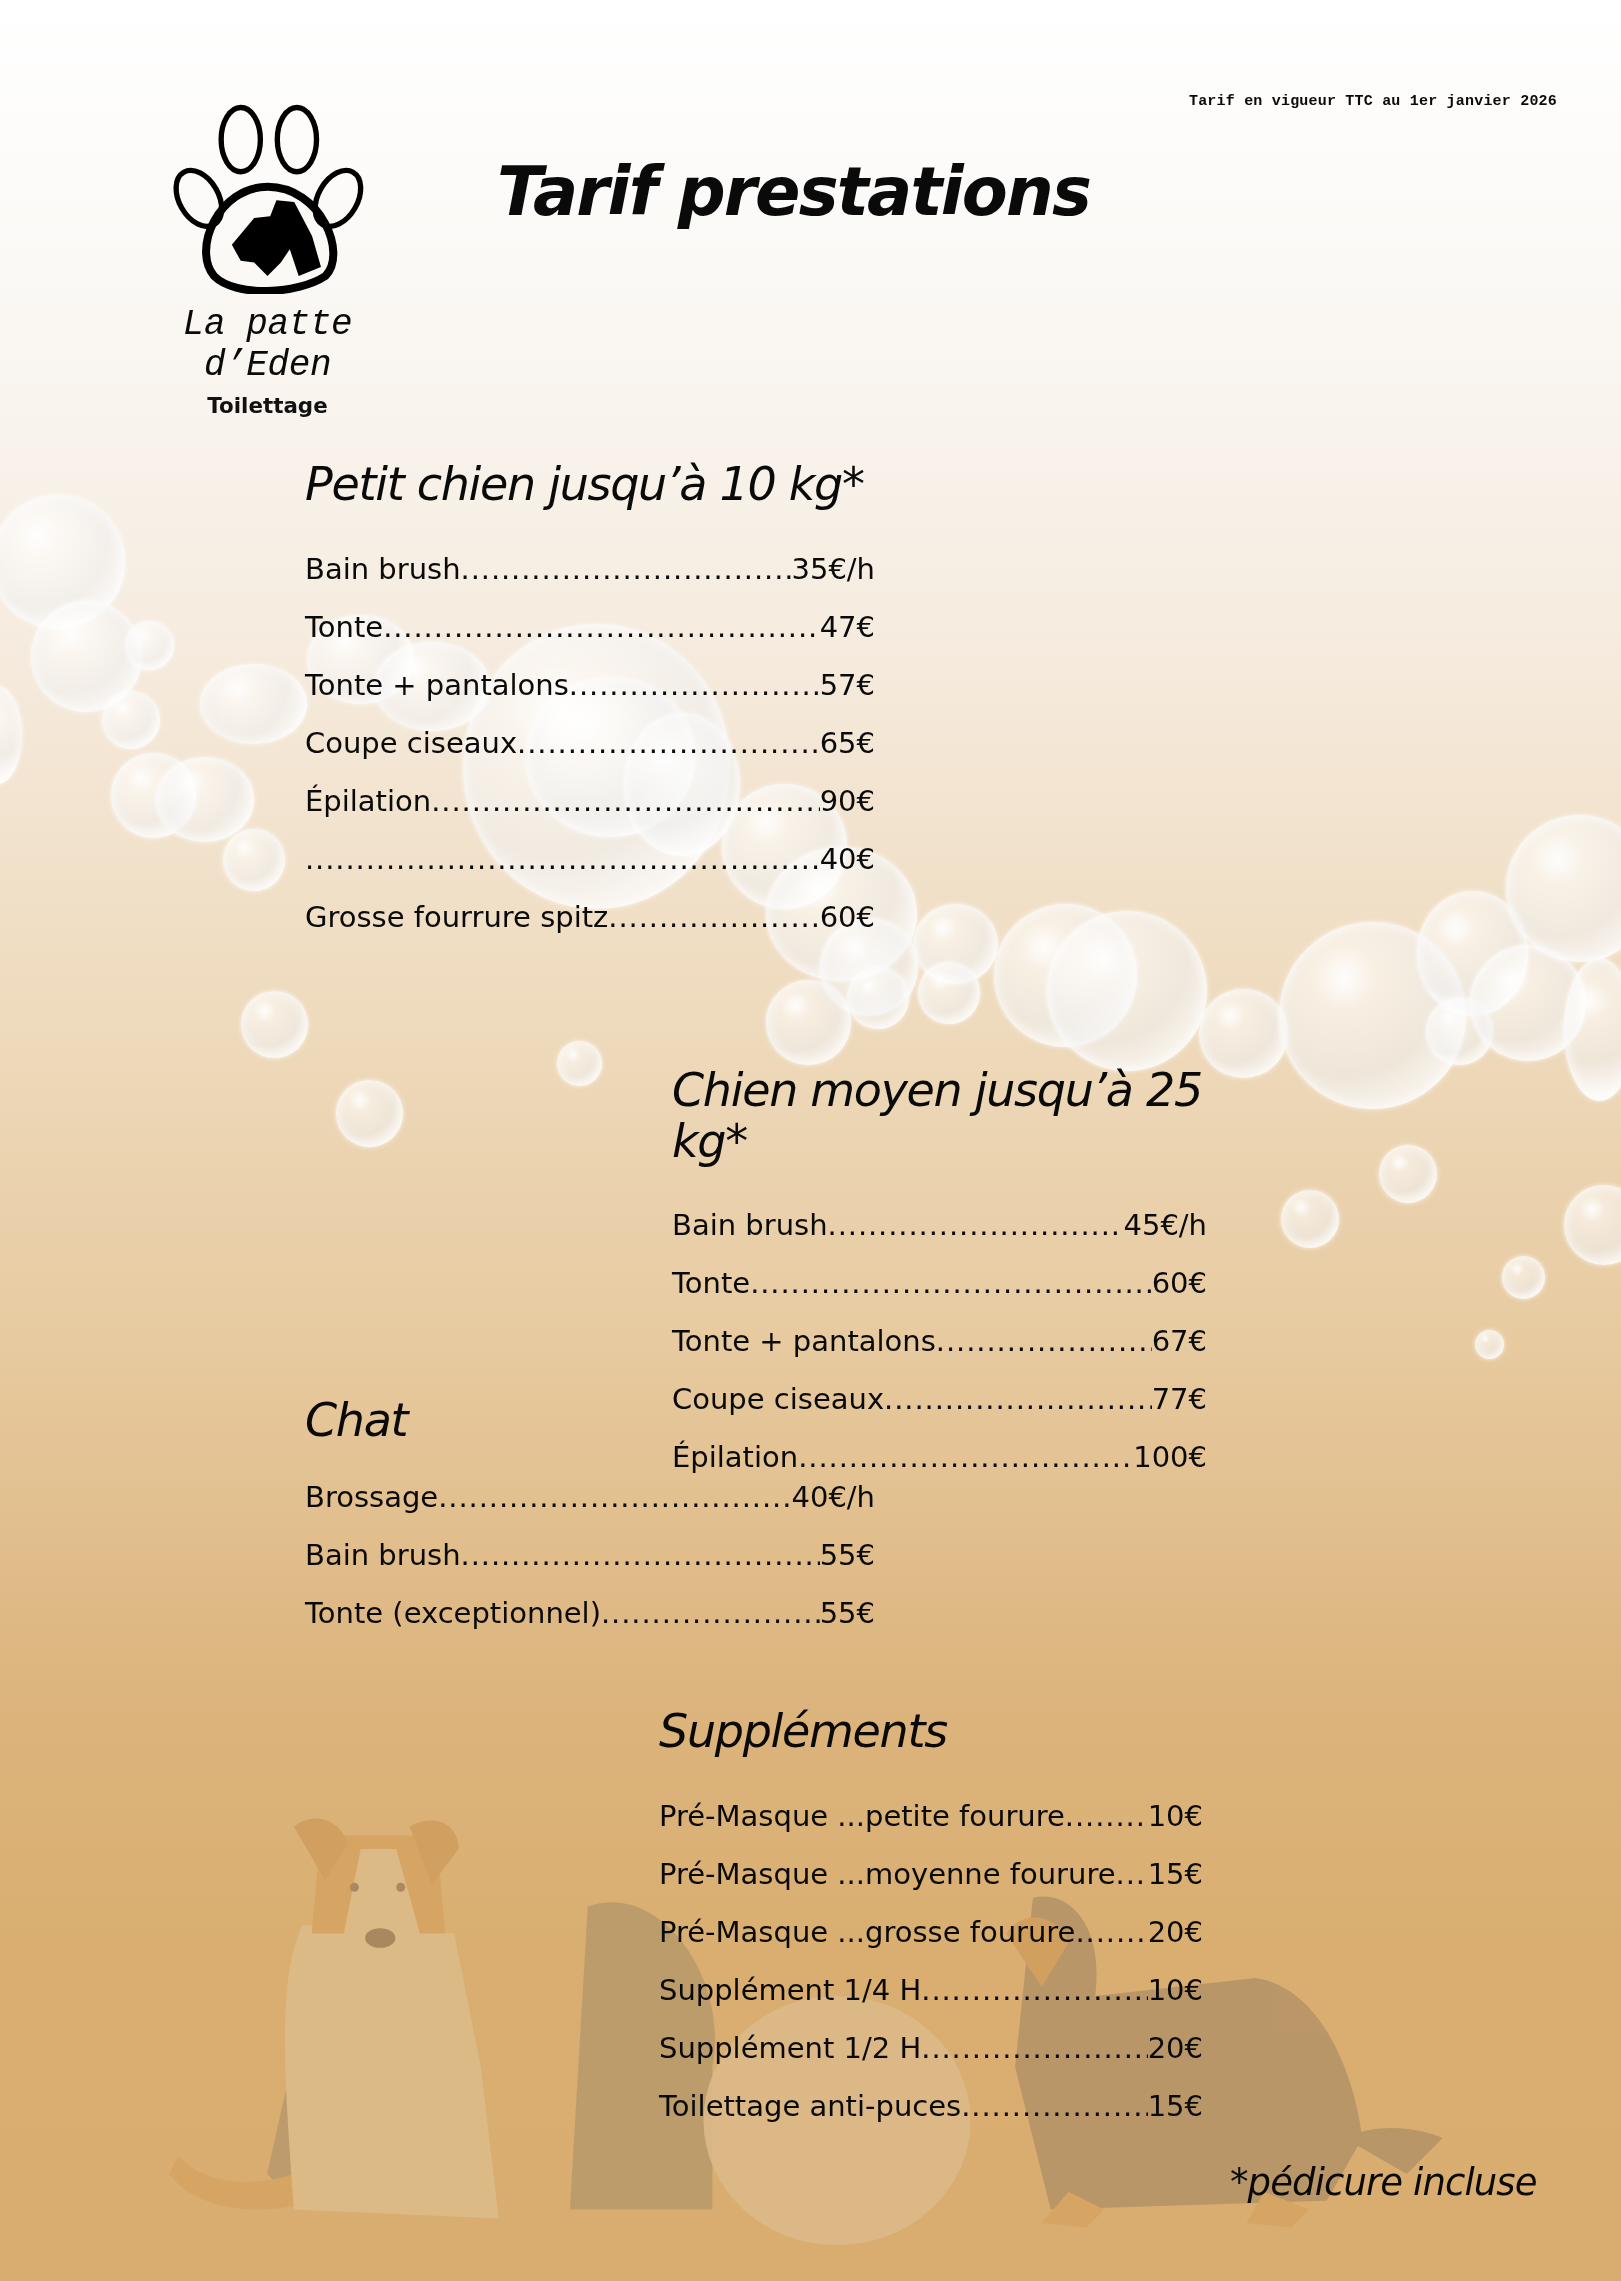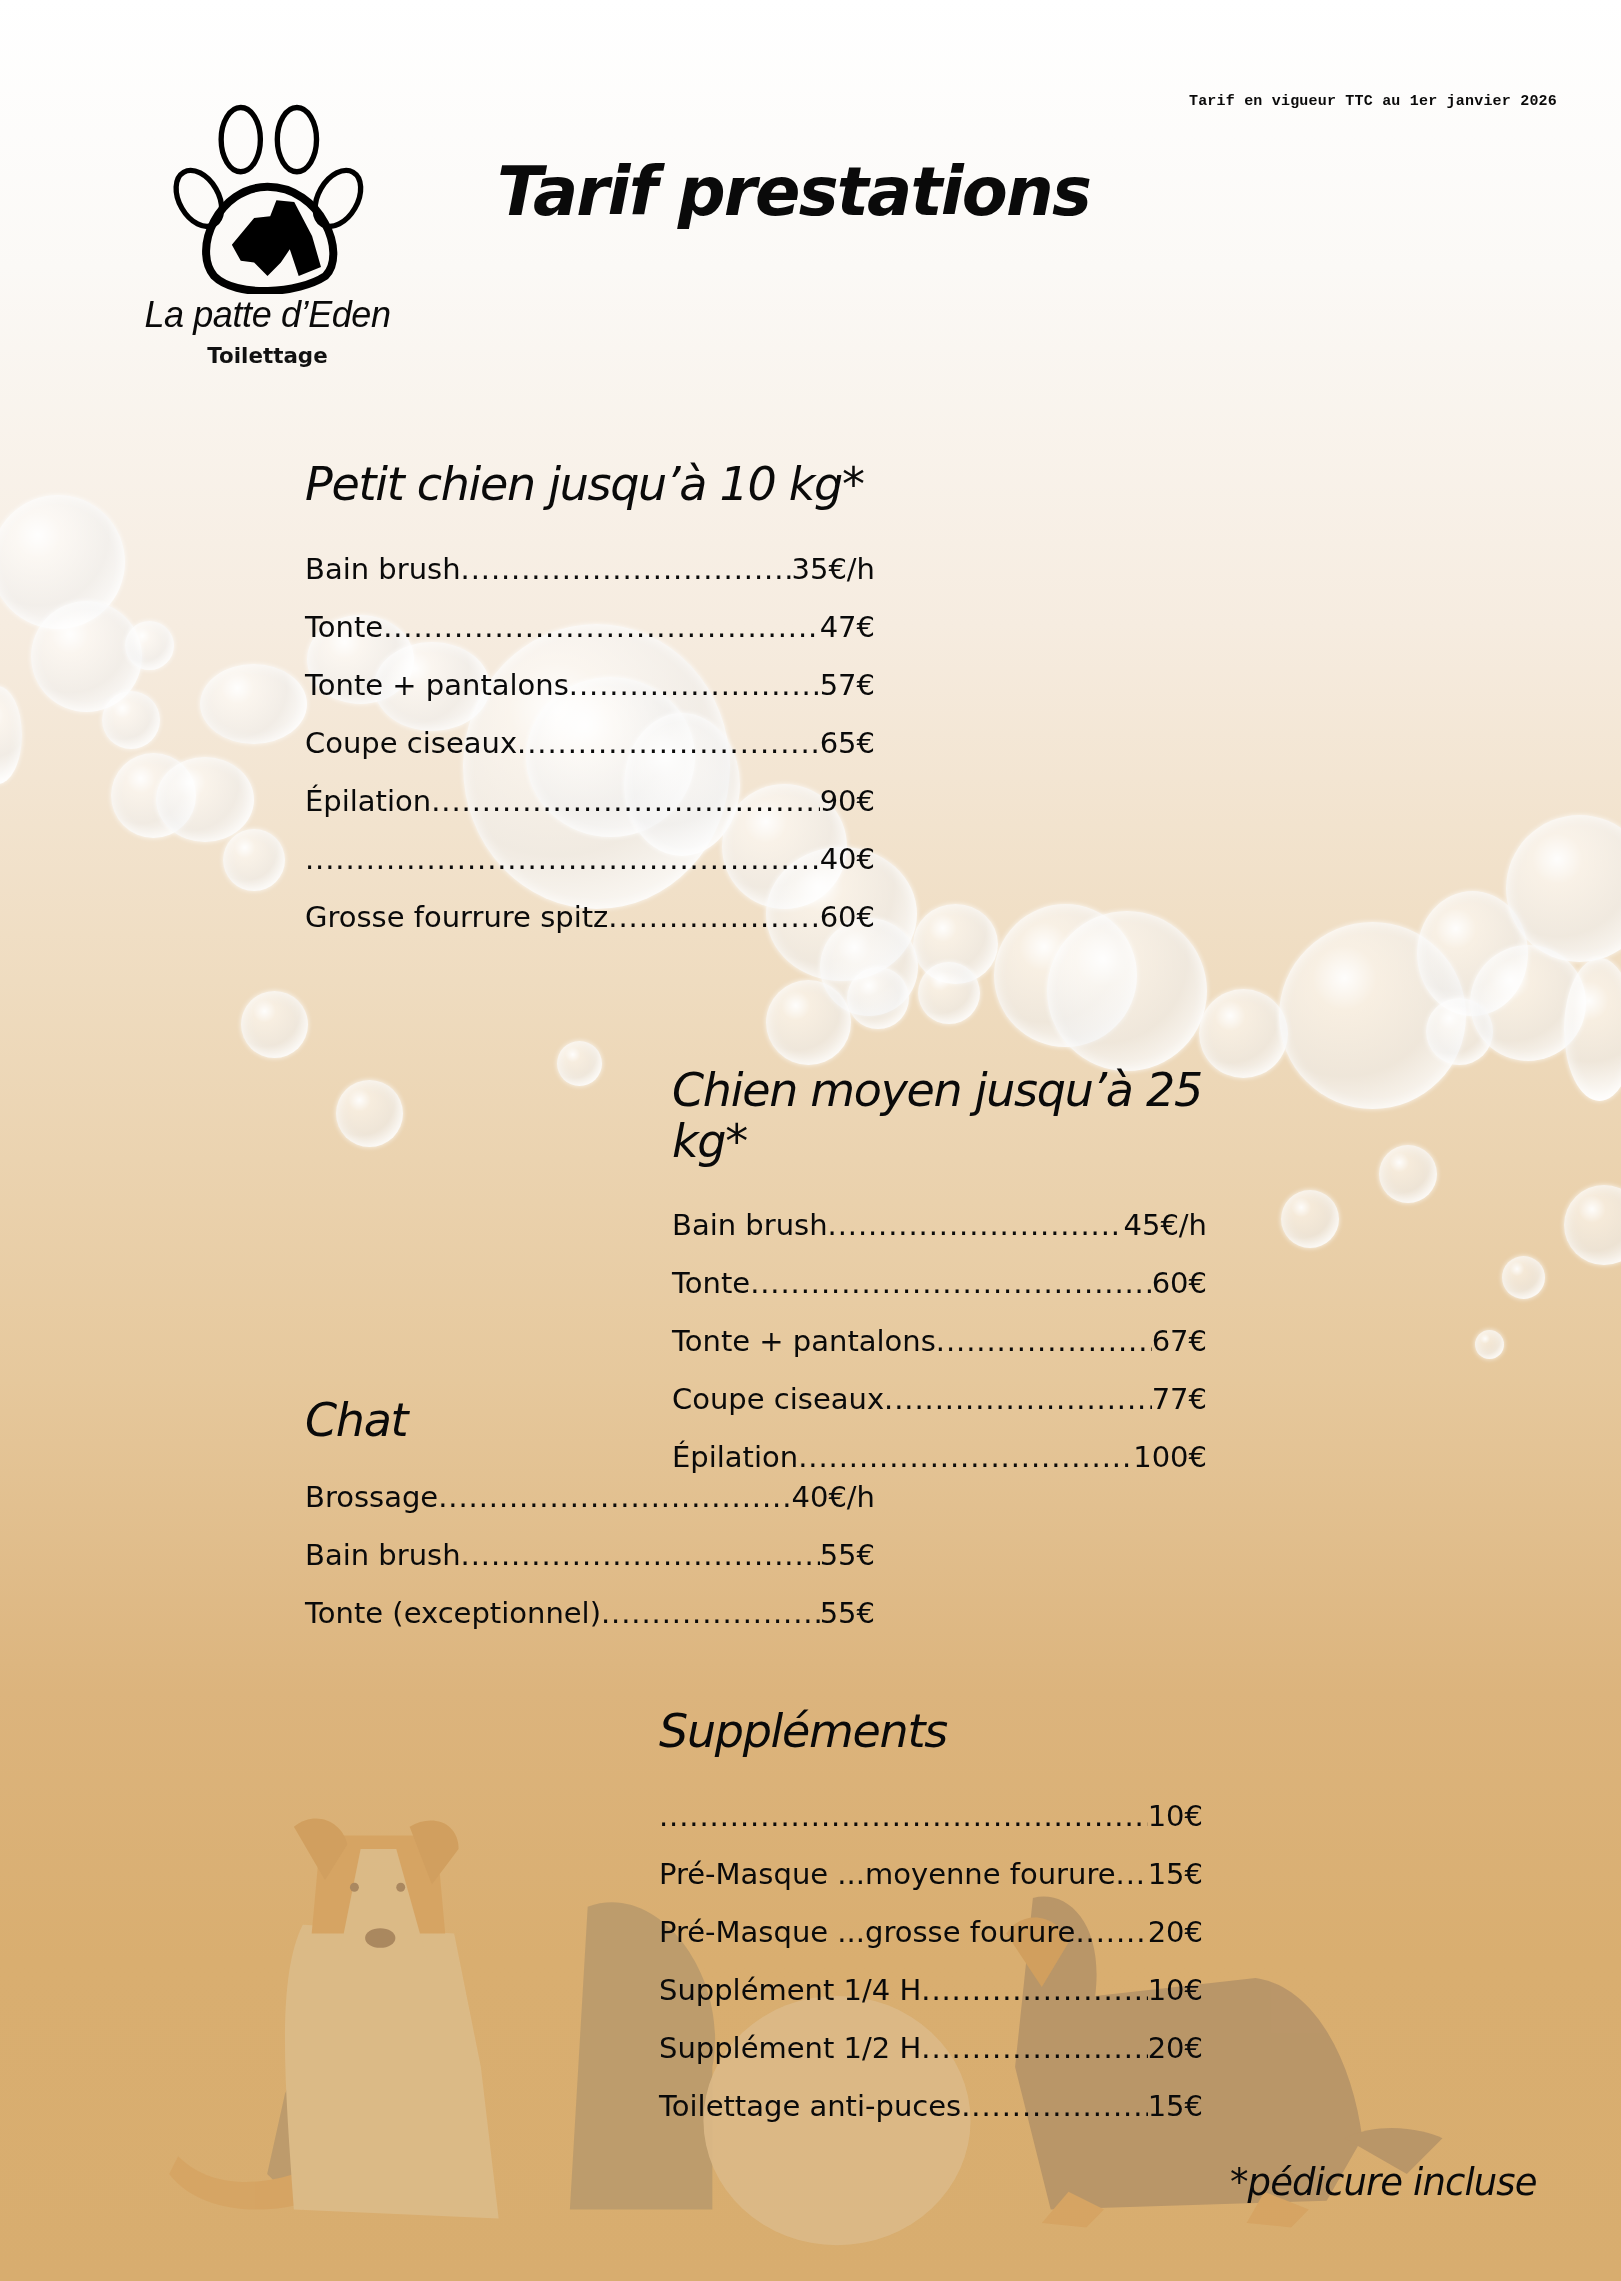--- a/index.html
+++ b/index.html
@@ -17,22 +17,22 @@
       box-shadow: 0 0 5.3px rgba(255,255,255,0.8), inset 0 0 12.5px rgba(255,255,255,0.9);
     }
     .notice {
       position: absolute; top: 93px; right: 65px;
       font-size: 15px; font-weight: bold; letter-spacing: 0.2px;
       font-family: Liberation Mono, monospace;
     }
     .logo { position: absolute; left: 134px; top: 102px; width: 267px; text-align: center; }
     .logo svg { display: block; margin: 0 auto; }
     .logo .brand {
-      font-family: Liberation Sans, sans-serif; font-style: italic;
-      font-size: 36px; margin-top: 0; letter-spacing: -0.4px;
+      font-family: Liberation Mono, monospace; font-style: italic;
+      font-size: 36px; margin-top: 10px; letter-spacing: -0.4px;
     }
     .logo .sub { font-size: 21.4px; margin-top: 7.1px; font-weight: bold; color: #111; }
     .title {
       position: absolute; left: 497px; top: 153px;
       font-family: "DejaVu Sans", sans-serif; font-weight: bold; font-style: italic;
       font-size: 67px; letter-spacing: -1.8px; margin: 0;
     }
     .section { position: absolute; }
     .section h2 {
       font-family: "DejaVu Sans", sans-serif; font-weight: normal; font-style: italic;
@@ -227,20 +227,21 @@
   <div class="row">
       <span class="label">Tonte (exceptionnel)</span>
       <span class="dots"></span>
       <span class="price">55€</span>
     </div>
 </div>
 
 <div class="section" id="sec-supp">
   <h2>Suppléments</h2>
   <div class="row">
+      <span class="label">Pré-Masque ...petite fourure</span>
       <span class="dots"></span>
       <span class="price">10€</span>
     </div>
   <div class="row">
       <span class="label">Pré-Masque ...moyenne fourure</span>
       <span class="dots"></span>
       <span class="price">15€</span>
     </div>
   <div class="row">
       <span class="label">Pré-Masque ...grosse fourure </span>

